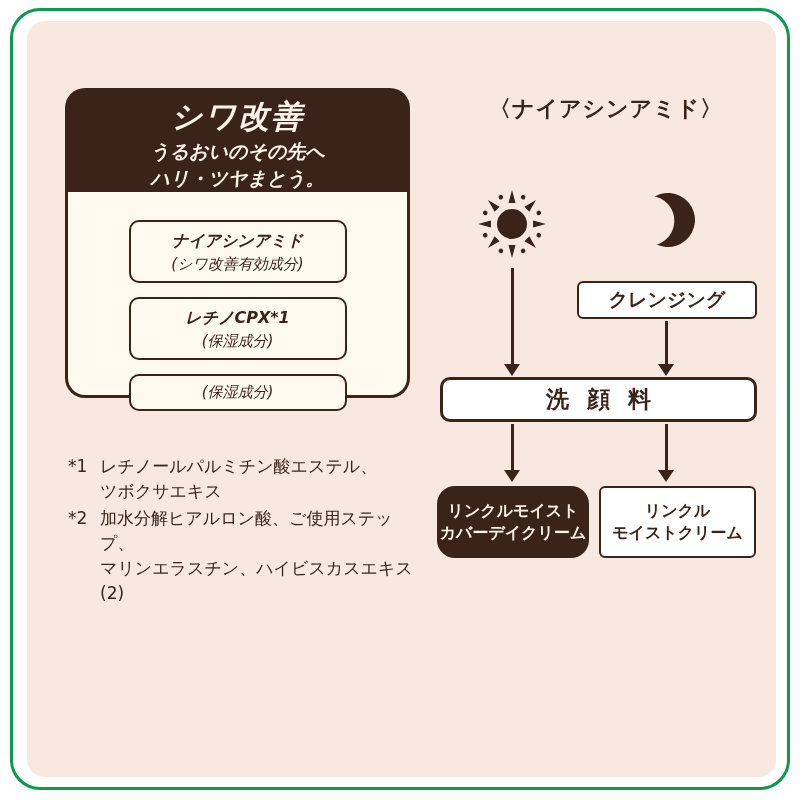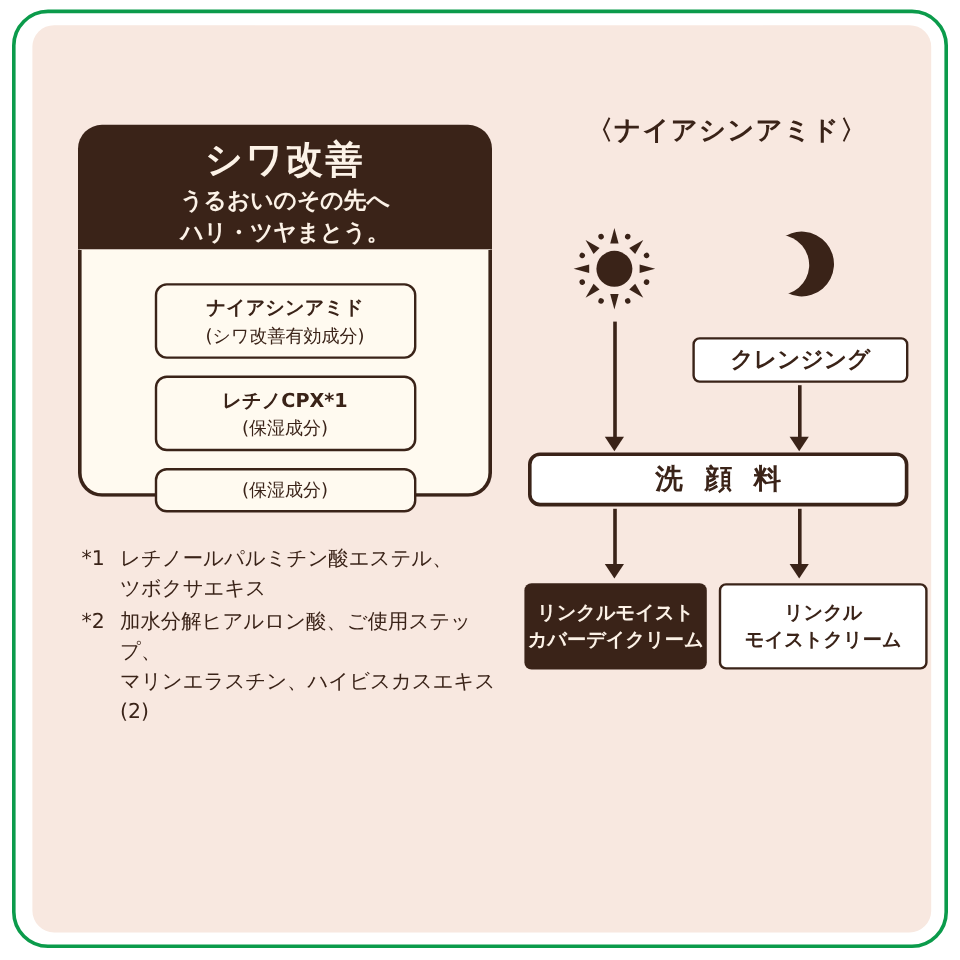--- a/index.html
+++ b/index.html
@@ -14,21 +14,21 @@
   html,body{background:#ffffff;}
   body{font-family:"DejaVu Sans", sans-serif; color:var(--brown);}
   .stage{position:relative; width:800px; height:800px; background:#ffffff; overflow:hidden;}
 
   .green-frame{position:absolute; left:10px; top:8px; right:10px; bottom:10px;
     border:3px solid var(--green); border-radius:30px;}
   .pink-panel{position:absolute; left:27px; top:21px; right:24px; bottom:23px;
     background:var(--pink); border-radius:18px;}
 
   
-  .card{position:absolute; left:65px; top:104px; width:345px; height:310px;}
+  .card{position:absolute; left:65px; top:88px; width:345px; height:310px;font-style:italic;}
   .card-header{position:absolute; left:0; top:0; right:0; height:104px;
     background:var(--brown); border-radius:20px 20px 0 0; text-align:center; padding-top:8px;}
   .card-title{font-size:31px; font-weight:700; color:var(--header-text); letter-spacing:2px;}
   .card-sub{font-size:19px; font-weight:700; color:var(--header-text); line-height:27px;}
   .card-body{position:absolute; left:0; top:104px; right:0; bottom:0;
     background:var(--cream); border:3px solid var(--brown); border-top:none;
     border-radius:0 0 20px 20px;}
   .ing-box{width:218px; margin:14px auto 0; border:2px solid var(--brown); border-radius:10px;
     background:var(--cream); text-align:center; padding:6px 0 7px;}
   .ing-box.first{margin-top:28px;}
@@ -51,22 +51,22 @@
     border-radius:6px; display:flex; align-items:center; justify-content:center;
     font-weight:700; color:var(--brown);}
   .cleansing-box{left:577px; top:281px; width:180px; height:38px; font-size:19px;}
   .facewash-box{left:440px; top:377px; width:317px; height:45px; font-size:23px;
     border-width:3px; border-radius:10px;}
   .spread{letter-spacing:18px; margin-right:-18px;}
 
   .product-box{position:absolute; width:152px; height:72px; border-radius:6px;
     display:flex; flex-direction:column; align-items:center; justify-content:center;
     font-size:16px; font-weight:700; line-height:22px; text-align:center;}
-  .day-product{left:437px; top:486px; background:var(--brown); color:var(--header-text);}
-  .night-product{left:599px; top:486px; width:174px; background:var(--white);
+  .day-product{left:437px; top:486px; background:var(--brown); color:var(--header-text);border-radius:18px;}
+  .night-product{left:599px; top:486px; width:157px; background:var(--white);
     border:2px solid var(--brown); color:var(--brown);}
 
   .arrow-line{position:absolute; width:3px; background:var(--brown);}
   .arrow-head{position:absolute; width:0; height:0;
     border-left:8px solid transparent; border-right:8px solid transparent;
     border-top:12px solid var(--brown);}
 
   
   .tech-box{position:absolute; left:55px; top:620px; width:680px; height:94px;
     background:var(--white); border:3px solid var(--brown); border-radius:4px;

